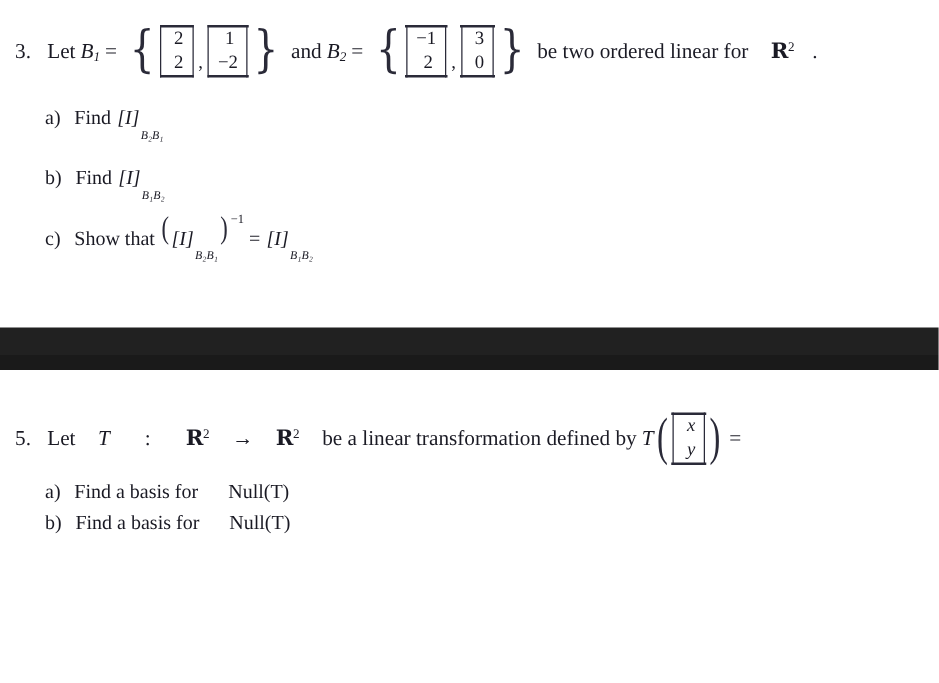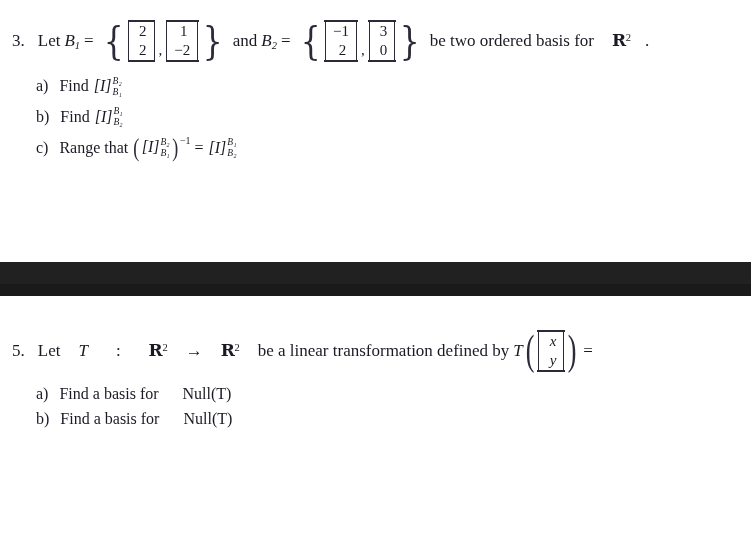--- a/index.html
+++ b/index.html
@@ -152,26 +152,27 @@
     align-items: center;
     font-style: normal;
     margin: 0 1px;
   }
   .ibracket .ibody {
     font-style: italic;
     font-size: 16px;
   }
   .updown {
     display: inline-flex;
-    flex-direction: column;
+    flex-direction: row;
     justify-content: flex-start;
     font-size: 9.5px;
     font-style: italic;
     line-height: 1.08;
     margin-left: 1px;
+    margin-top: 28px;
   }
   .updown .up, .updown .down { display: block; }
   .updown .up { margin-bottom: 1px; }
 
   .inv-group {
     display: inline-flex;
     align-items: flex-start;
   }
   .inv-paren {
     font-size: 25px;
@@ -247,21 +248,21 @@
         <span class="row">2</span>
       </span>
       <span class="comma">,</span>
       <span class="matrix upright">
         <span class="row">3</span>
         <span class="row">0</span>
       </span>
       <span class="brace">}</span>
     </span>
 
-    <span class="txt">be two ordered basis for</span>
+    <span class="txt">be two ordered linear for</span>
     <span class="txt-tight"><span class="bb">R</span><sup class="upright">2</sup></span>
     <span>.</span>
   </div>
 
   <div class="parts">
 
     <div class="part">
       <span class="part-label">a)</span>
       <span class="txt">Find</span>
       <span class="ibracket">
@@ -280,21 +281,21 @@
         <span class="ibody">[<span class="mathvar">I</span>]</span>
         <span class="updown">
           <span class="up">B₁</span>
           <span class="down">B₂</span>
         </span>
       </span>
     </div>
 
     <div class="part">
       <span class="part-label">c)</span>
-      <span class="txt">Range that</span>
+      <span class="txt">Show that</span>
 
       <span class="inv-group">
         <span class="inv-paren">(</span>
         <span class="ibracket">
           <span class="ibody">[<span class="mathvar">I</span>]</span>
           <span class="updown">
             <span class="up">B₂</span>
             <span class="down">B₁</span>
           </span>
         </span>

